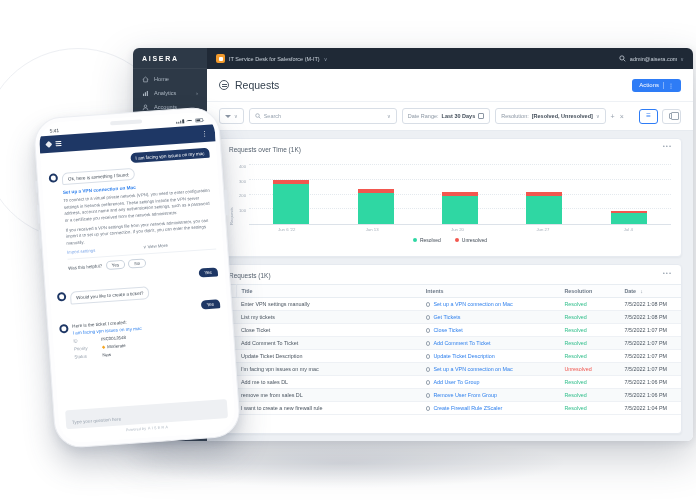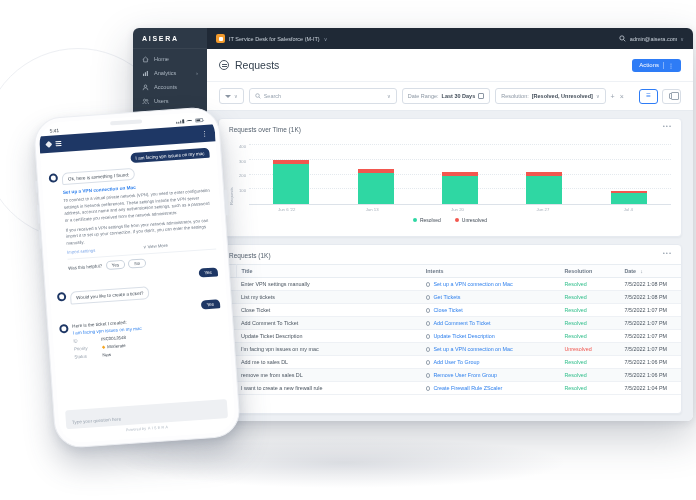--- a/index.html
+++ b/index.html
@@ -4,21 +4,21 @@
 <style>
   * { margin:0; padding:0; box-sizing:border-box; }
   html,body { width:696px; height:500px; background:#fff; font-family:"Liberation Sans", sans-serif; overflow:hidden; }
   .canvas { position:relative; width:696px; height:500px; background:#fff; overflow:hidden; }
 
   
   .deco-ring { position:absolute; left:-18px; top:48px; width:192px; height:192px; border:1px solid #edeff3; border-radius:50%; z-index:0; }
   .ground-shadow { position:absolute; left:115px; top:437px; width:460px; height:52px; background:radial-gradient(ellipse at center, rgba(110,120,140,.22), rgba(110,120,140,0) 68%); z-index:0; }
 
   
-  .window { position:absolute; left:133px; top:28px; width:560px; height:393px; background:#fff; border-radius:6px; box-shadow:0 16px 40px rgba(40,52,72,.25), 0 2px 8px rgba(40,52,72,.12); z-index:1; overflow:hidden; }
+  .window { position:absolute; left:133px; top:48px; width:560px; height:393px; background:#fff; border-radius:6px; box-shadow:0 16px 40px rgba(40,52,72,.25), 0 2px 8px rgba(40,52,72,.12); z-index:1; overflow:hidden; }
   .sidebar { position:absolute; left:0; top:0; bottom:0; width:74px; background:#2d3947; z-index:2; }
   .logo-row { height:21px; display:flex; align-items:center; padding-left:9px; color:#fff; font-size:7px; font-weight:700; letter-spacing:1.7px; border-bottom:1px solid rgba(255,255,255,.06); }
   .side-nav { padding-top:3px; }
   .side-item { display:flex; align-items:center; gap:5px; height:14px; padding:0 9px; color:#aab5c0; font-size:5.6px; cursor:default; }
   .side-item svg { width:7px; height:7px; flex:none; }
   .side-item .chev { margin-left:auto; font-size:6px; color:#8d99a6; }
   .side-item.active { background:#222d3a; color:#fff; margin-top:7px; height:15px; }
 
   .topbar { position:absolute; left:74px; right:0; top:0; height:21px; background:#1f2936; display:flex; align-items:center; padding:0 9px; gap:4px; }
   .app-ic { width:9px; height:9px; background:#f39b2d; border-radius:2px; position:relative; flex:none; }

